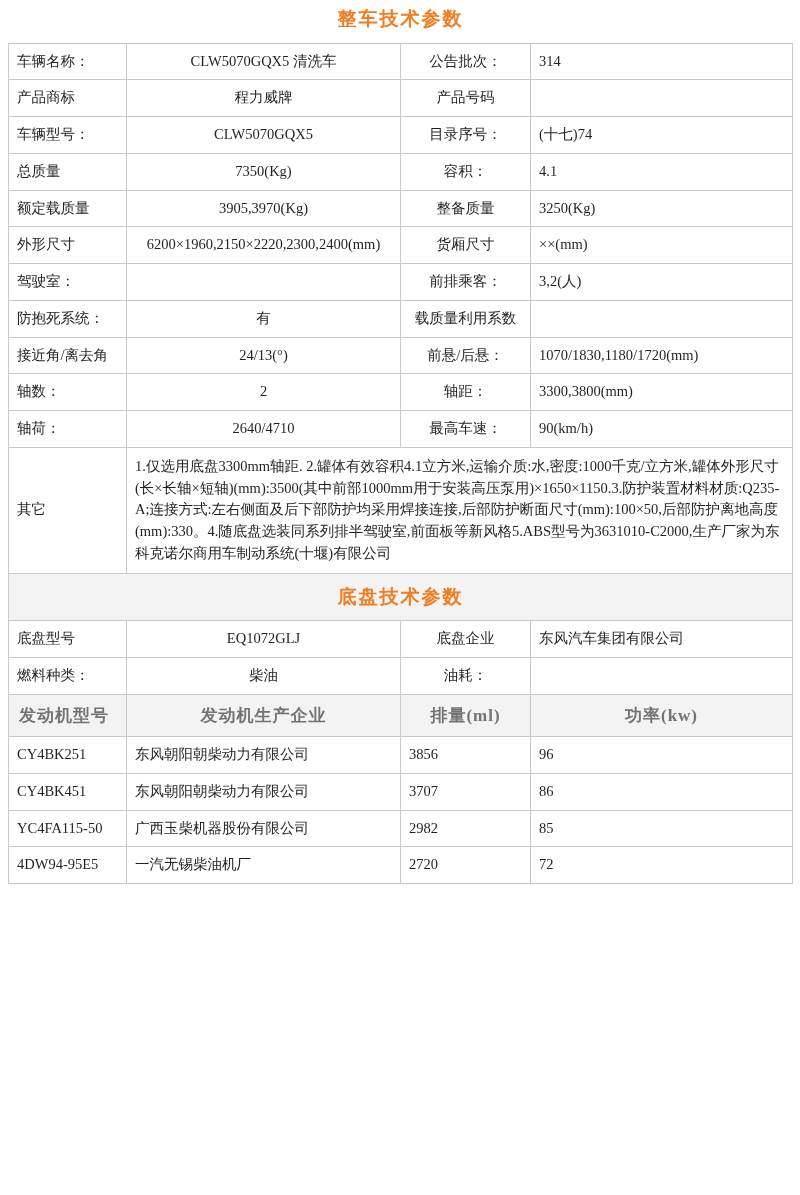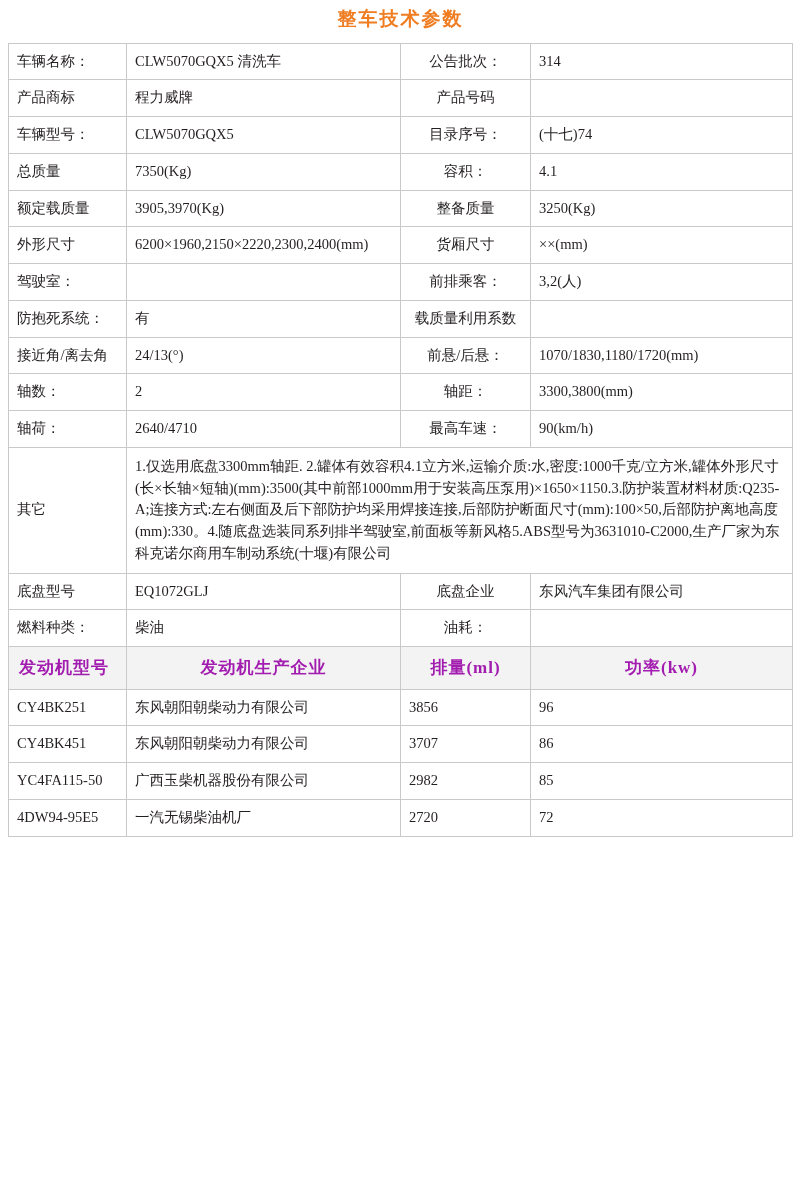--- a/index.html
+++ b/index.html
@@ -47,38 +47,39 @@
     border-right: 1px solid #ffffff !important;
     border-top: 1px solid #ffffff !important;
     border-bottom: 1px solid #c9c9c9 !important;
     padding-top: 4px !important;
   }
   .lbl {
     width: 118px;
   }
   .val {
     width: 270px;
+    text-align: center;
   }
   .lbl2 {
     width: 130px;
     text-align: center;
   }
   .val2 {
     width: 258px;
   }
   .other-label {
     text-align: left;
   }
   .other-text {
     line-height: 1.78;
     padding: 8px 10px 8px 8px !important;
   }
   .engine-head td {
     text-align: center;
-    color: #a21caf;
+    color: #737373;
     font-weight: bold;
     font-size: 17px;
     background: #f3f3f3;
     padding: 8px 0 !important;
     letter-spacing: 1px;
   }
   .engine-head td.eh-left {
     text-align: left;
     padding-left: 10px !important;
   }
@@ -170,20 +171,23 @@
         <td class="val">2640/4710</td>
         <td class="lbl2">最高车速：</td>
         <td class="val2">90(km/h)</td>
       </tr>
 
       <tr>
         <td class="lbl other-label">其它</td>
         <td class="other-text" colspan="3">1.仅选用底盘3300mm轴距. 2.罐体有效容积4.1立方米,运输介质:水,密度:1000千克/立方米,罐体外形尺寸(长×长轴×短轴)(mm):3500(其中前部1000mm用于安装高压泵用)×1650×1150.3.防护装置材料材质:Q235-A;连接方式:左右侧面及后下部防护均采用焊接连接,后部防护断面尺寸(mm):100×50,后部防护离地高度(mm):330。4.随底盘选装同系列排半驾驶室,前面板等新风格5.ABS型号为3631010-C2000,生产厂家为东科克诺尔商用车制动系统(十堰)有限公司</td>
       </tr>
 
+      <tr>
+        <td class="section-title" colspan="4">底盘技术参数</td>
+      </tr>
 
       <tr>
         <td class="lbl">底盘型号</td>
         <td class="val">EQ1072GLJ</td>
         <td class="lbl2">底盘企业</td>
         <td class="val2">东风汽车集团有限公司</td>
       </tr>
 
 
       <tr>

